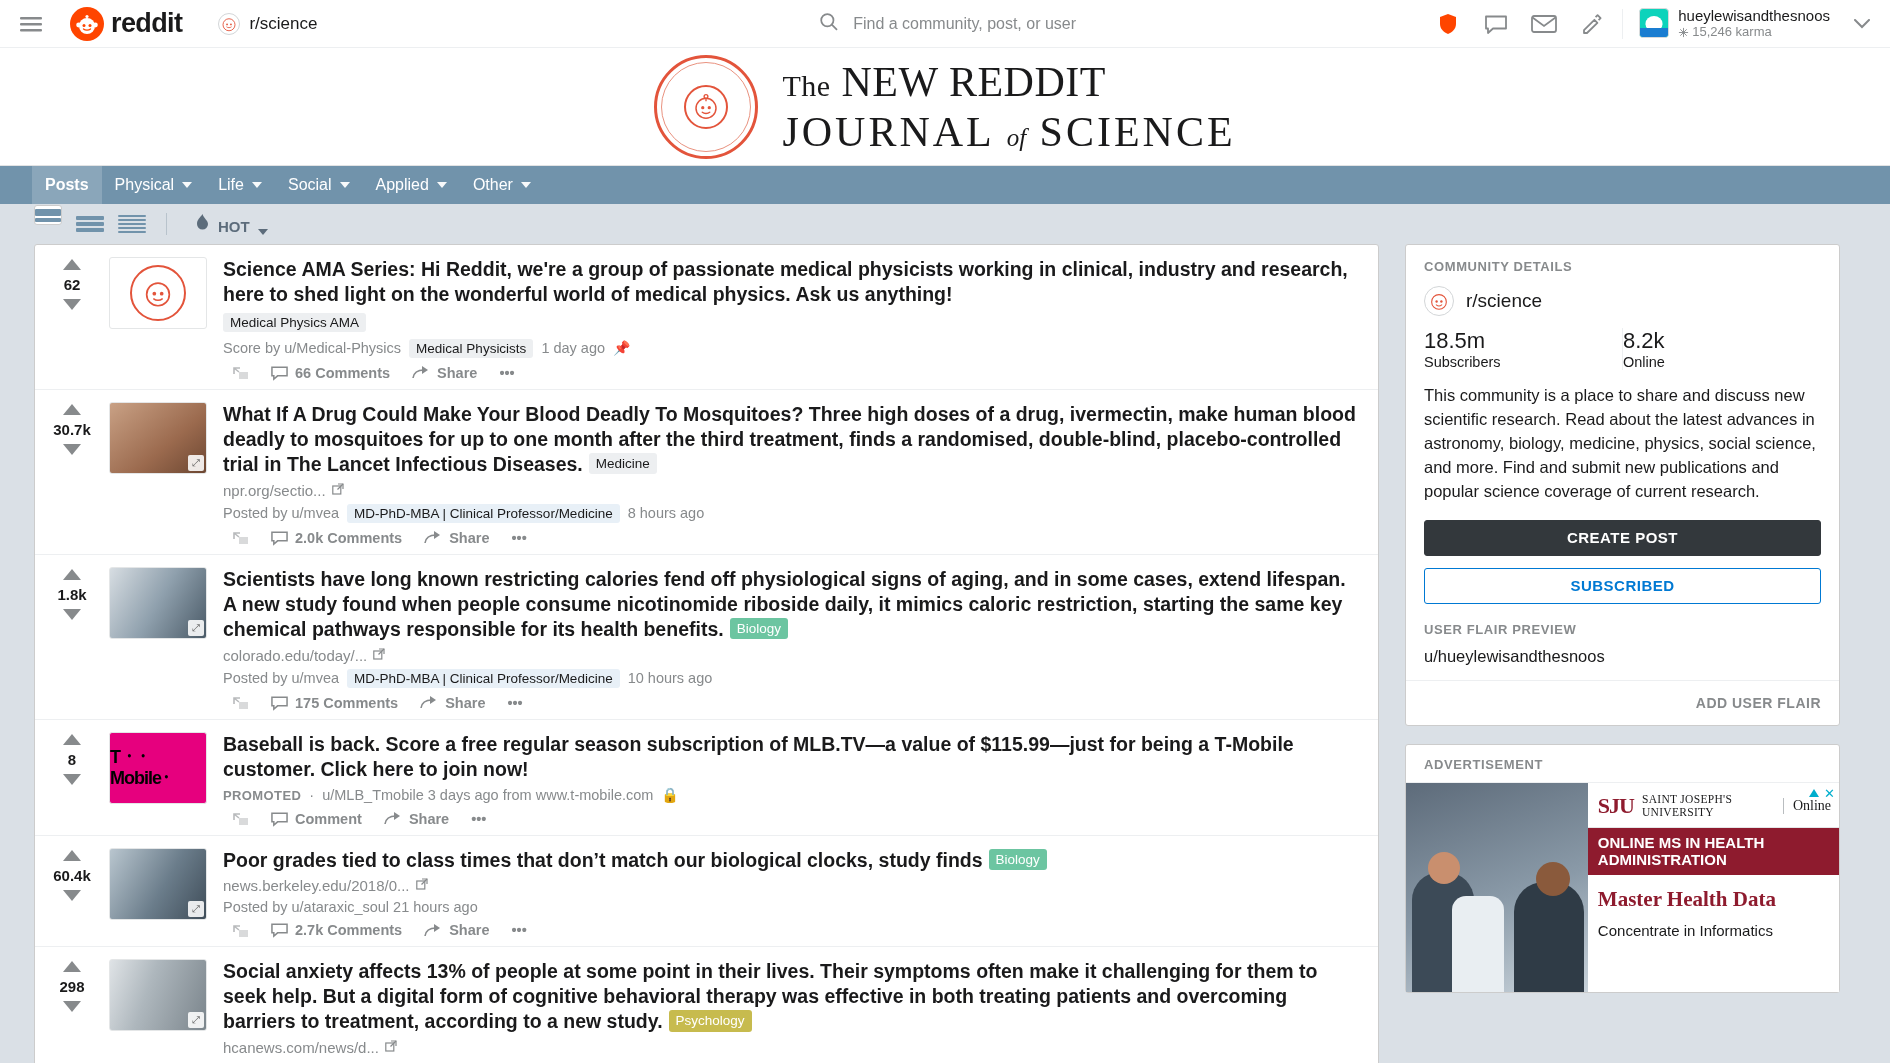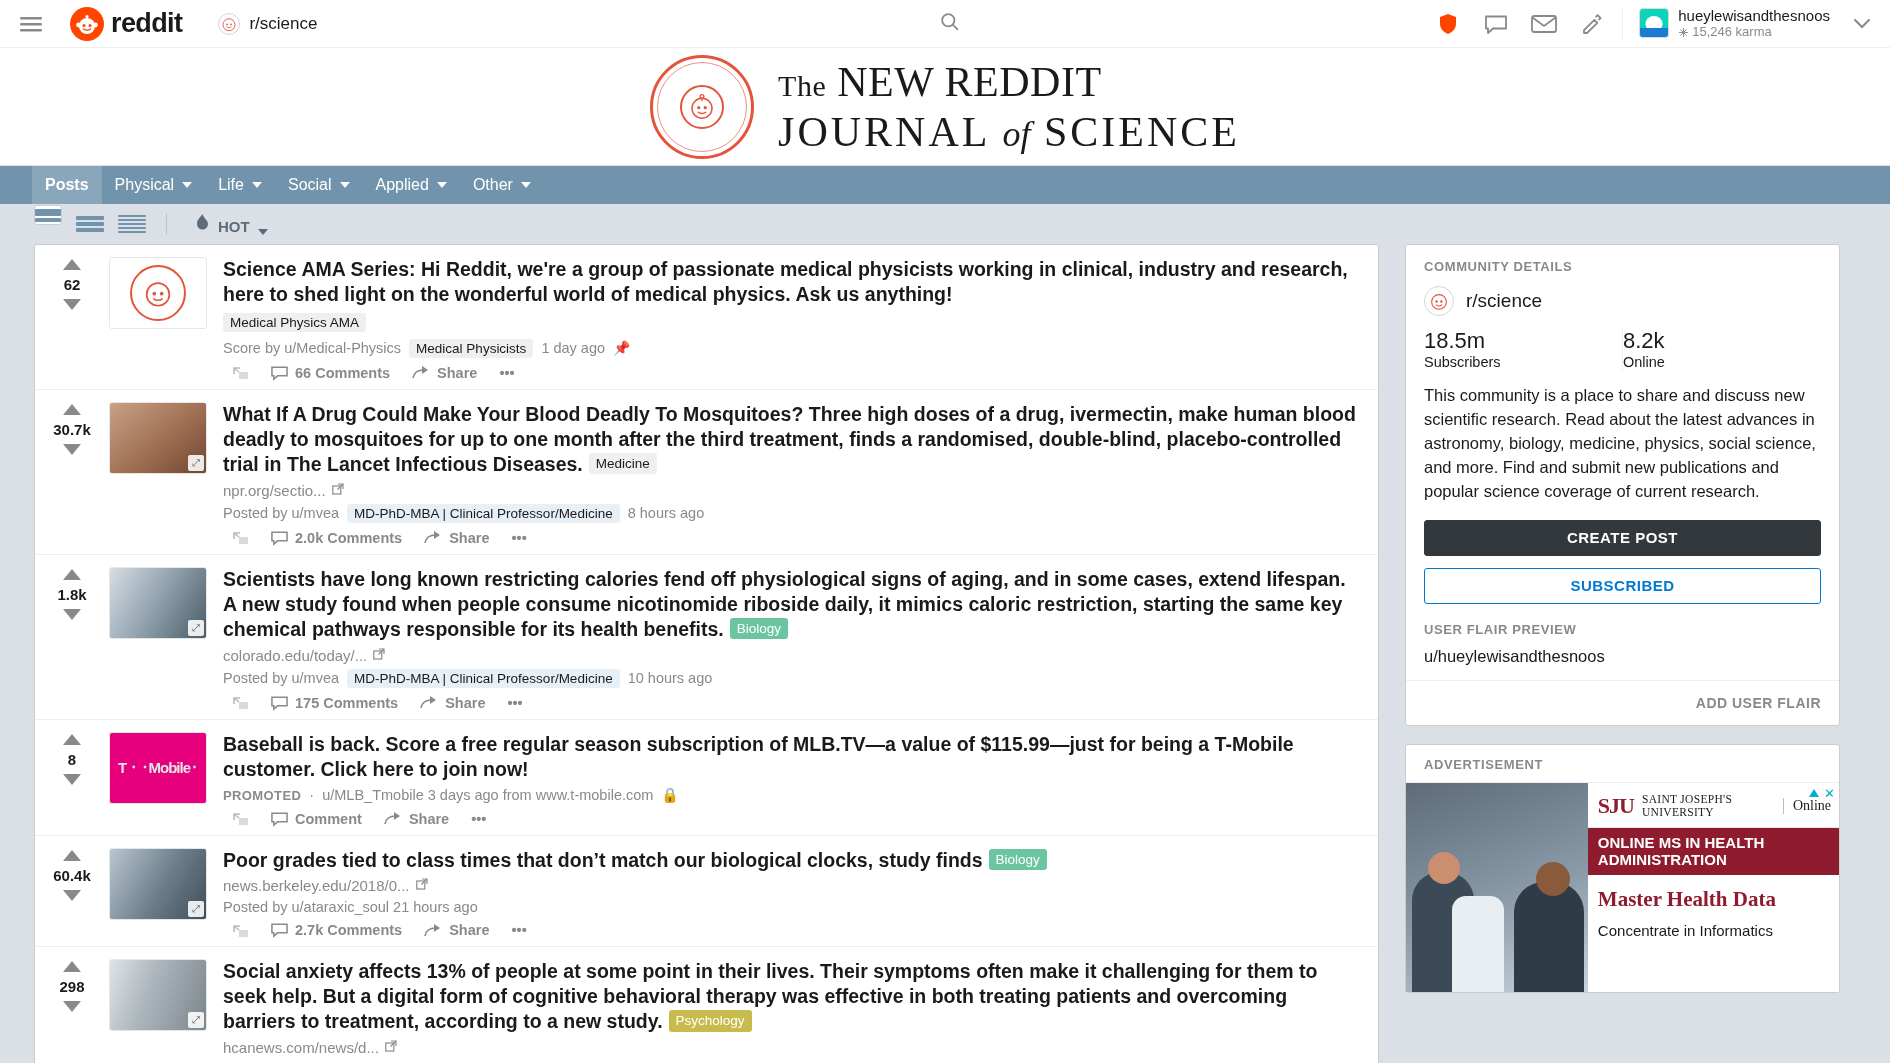--- a/index.html
+++ b/index.html
@@ -132,21 +132,21 @@
   .banner-title .l1 {
     font-family: "Liberation Serif", serif;
     font-size: 42px; color: #1a1a1b; letter-spacing: 0.5px;
   }
   .banner-title .l1 .small { font-size: 30px; }
   .banner-title .l2 {
     font-family: "Liberation Serif", serif;
     font-size: 42px; color: #1a1a1b; letter-spacing: 3px;
     margin-top: 8px;
   }
-  .banner-title .l2 .of { font-size: 36px; font-style: italic; letter-spacing: 0; }
+  .banner-title .l2 .of { font-size: 25px; font-style: italic; letter-spacing: 0; }
 
   
   .subnav {
     height: 38px;
     background: #7193ab;
     display: flex; align-items: stretch;
     padding-left: 32px;
   }
   .subnav-item {
     display: flex; align-items: center; gap: 8px;
@@ -307,21 +307,21 @@
   }
   .post-actions .act { display: flex; align-items: center; gap: 7px; }
   .promoted-label {
     font-size: 13px; font-weight: bold; color: #878a8c; letter-spacing: .4px;
   }
   .tmobile-thumb {
     background: #e6007e;
     display: flex; align-items: center; justify-content: center;
   }
   .tmobile-thumb .tm {
-    color: #e5e5e5; font-size: 15px; font-weight: bold; letter-spacing: -1px;
+    color: #000000; font-size: 18px; font-weight: bold; letter-spacing: -1px;
   }
 
   
   .sidebar { width: 435px; flex: 0 0 435px; }
   .card {
     background: #fff;
     border: 1px solid #ccc;
     border-radius: 3px;
     margin-bottom: 18px;
   }
@@ -496,20 +496,21 @@
     <span class="sub-name">r/science</span>
   </div>
 
   <div class="nav-search">
     <span class="mag">
       <svg width="21" height="21" viewBox="0 0 24 24">
           <circle cx="10.5" cy="10.5" r="7" fill="none" stroke="#878a8c" stroke-width="2"></circle>
           <line x1="15.6" y1="15.6" x2="21" y2="21" stroke="#878a8c" stroke-width="2" stroke-linecap="round"></line>
         </svg>
     </span>
+    <input type="text" placeholder="Find a community, post, or user" style="">
   </div>
 
   <div class="nav-right">
     <div class="nav-icon-btn">
       <svg width="20" height="22" viewBox="0 0 20 22">
           <path d="M10 1l8 3v7c0 5-4 8.6-8 10-4-1.4-8-5-8-10V4l8-3z" fill="#ff4500"></path>
         </svg>
     </div>
     <div class="nav-icon-btn">
       <svg width="24" height="22" viewBox="0 0 24 22">

